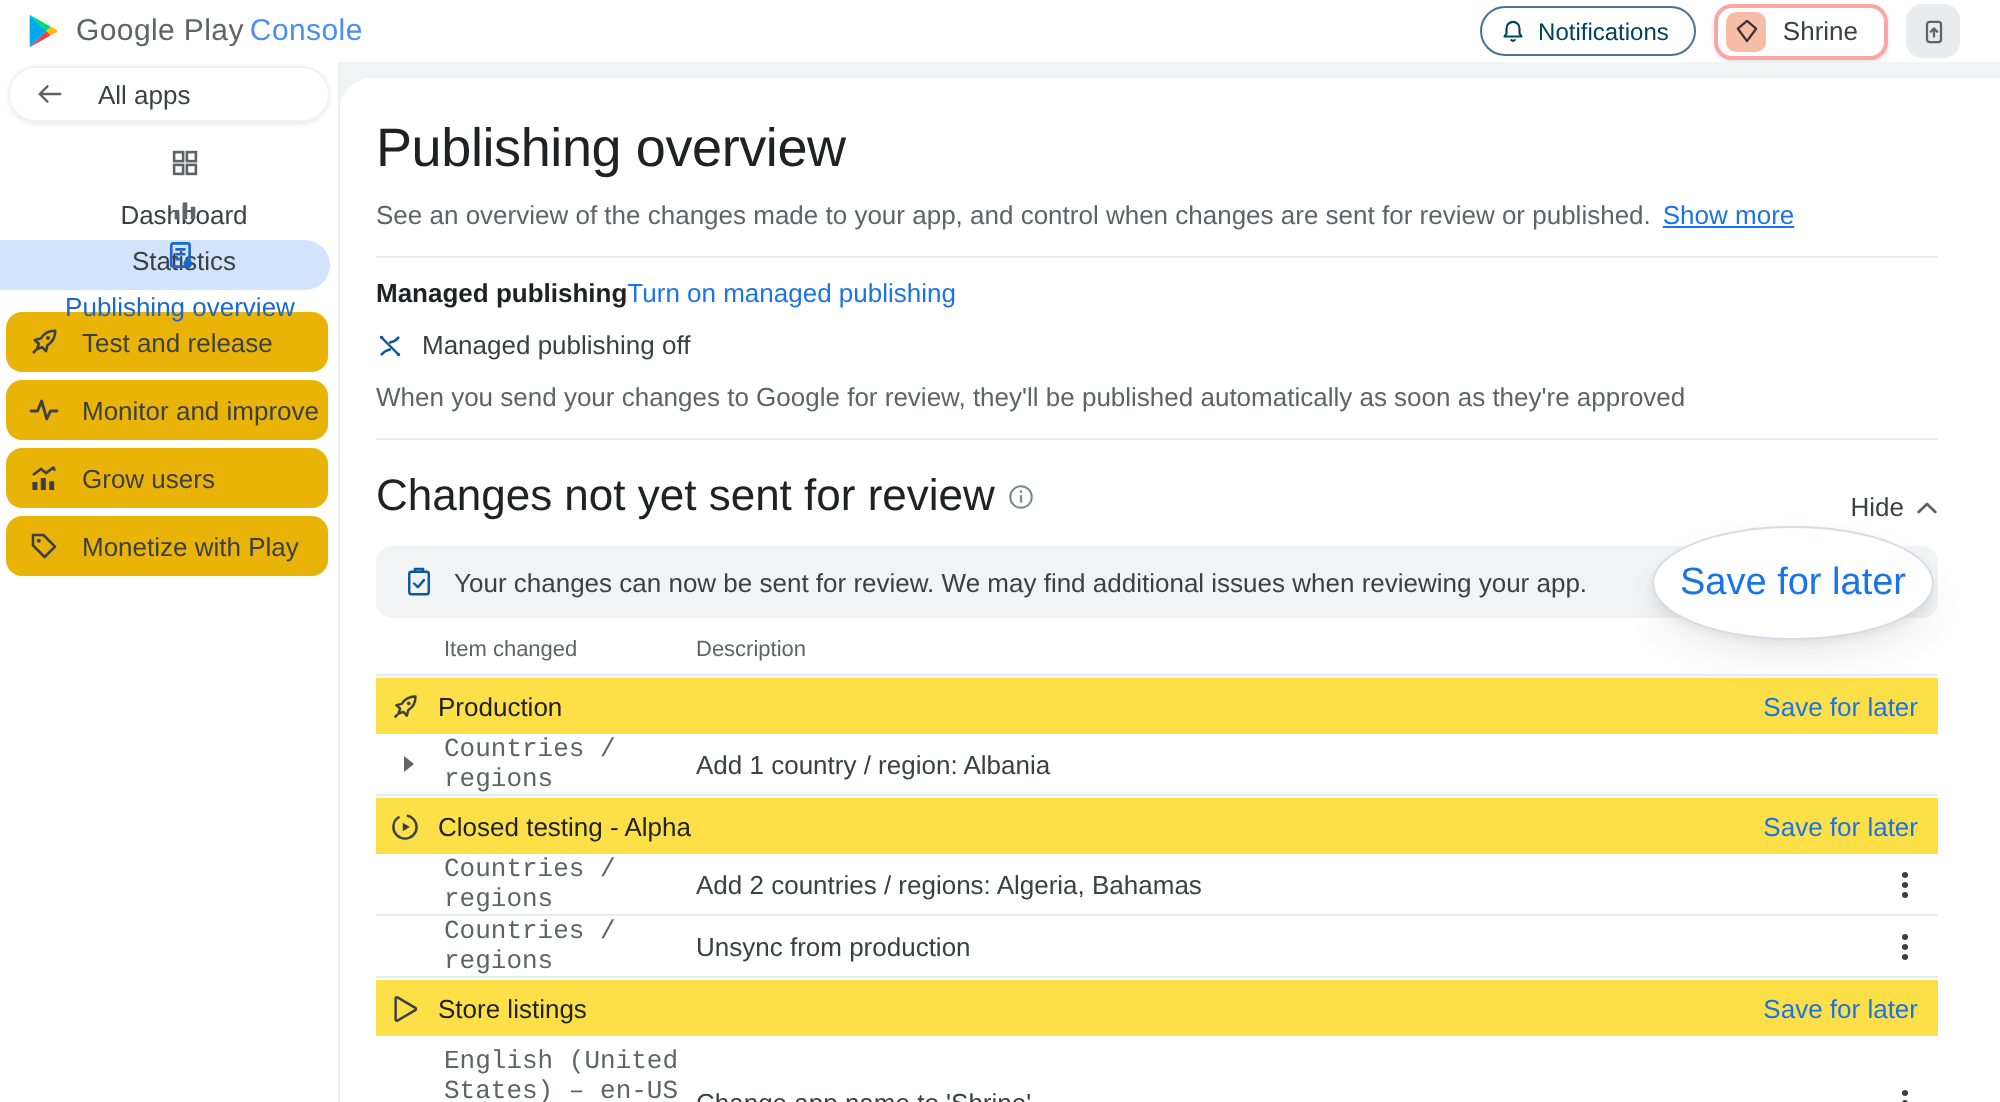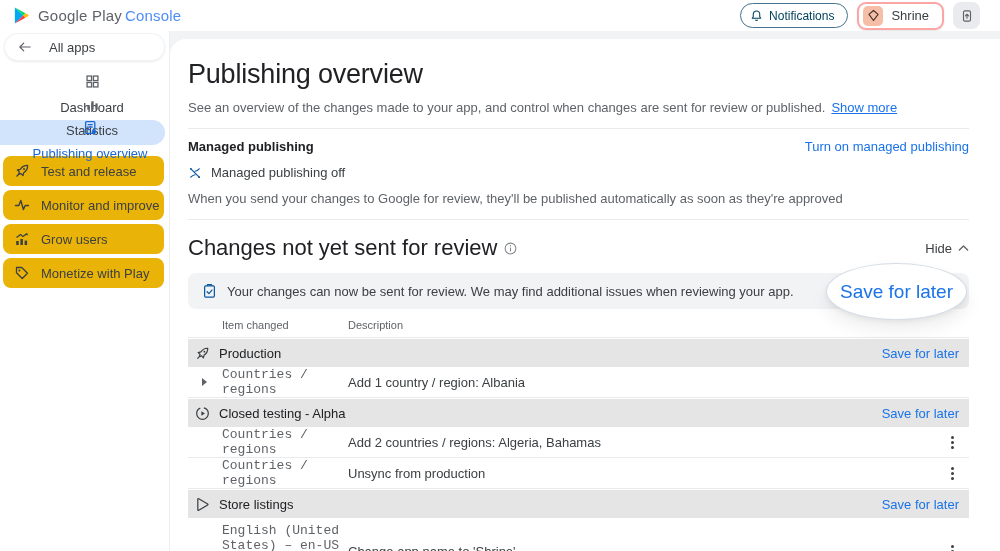--- a/index.html
+++ b/index.html
@@ -47,45 +47,45 @@
     padding:12px 31px 0 18px; }
 
   
   .page-title { font-size:27px; font-weight:500; color:#202124; letter-spacing:-.2px; margin-top:8px; }
   .page-desc { margin-top:10px; font-size:13px; color:#5f6368; }
   .inline-link { color:#1a73e8; text-decoration:underline; cursor:pointer; margin-left:6px; }
   .plain-link { color:#1a73e8; cursor:pointer; }
   .divider { border-top:1px solid #e8eaed; margin-top:13px; }
 
   
-  .mp-row1 { display:flex; justify-content:space-between; align-items:center; margin-top:10px;
+  .mp-row1 { display:flex; align-items:center; margin-top:10px;
     font-size:13px; }
   .mp-title { font-weight:700; color:#202124; }
   .mp-status { display:flex; align-items:center; gap:9px; margin-top:11px; font-size:13px; color:#3c4043; }
   .mp-desc { margin-top:11px; font-size:13px; color:#5f6368; }
 
   
-  .sec-head { display:flex; align-items:center; margin-top:15px; }
+  .sec-head { display:flex; align-items:flex-end; margin-top:15px; }
   .sec-title { font-size:22px; font-weight:400; color:#202124; display:flex; align-items:center; gap:7px; }
   .sec-actions { margin-left:auto; display:flex; align-items:center; gap:11px; }
   .send-btn { background:#1a73e8; color:#fff; border:none; height:25px; padding:0 12px;
     border-radius:4px; font-size:13px; font-weight:500; font-family:inherit; cursor:pointer; }
   .hide-toggle { display:flex; align-items:center; gap:6px; font-size:13px; color:#3c4043; cursor:pointer; }
 
   .banner { margin-top:12px; background:#f1f3f4; border-radius:8px; height:36px;
     display:flex; align-items:center; gap:10px; padding:0 14px; font-size:13px; color:#3c4043; }
   .banner .learn { margin-left:auto; color:#5f6368; font-weight:500; cursor:pointer; }
 
   
   .table { margin-top:10px; }
   .thead { display:flex; font-size:11px; color:#5f6368; padding-bottom:6px;
     border-bottom:1px solid #e8eaed; }
   .th-item { margin-left:34px; width:126px; }
   .th-desc { flex:1; }
-  .gbar { background:#e5e5e5; height:28px; margin-top:1px; display:flex; align-items:center;
+  .gbar { background:#fde047; height:28px; margin-top:1px; display:flex; align-items:center;
     gap:9px; padding:0 10px 0 7px; font-size:13px; font-weight:500; color:#202124; }
   .gbar .gaction { margin-left:auto; font-weight:400; font-size:13px; }
   .trow { display:flex; align-items:center; min-height:29px; border-bottom:1px solid #e8eaed;
     padding-left:14px; }
   .arrow-cell { width:20px; display:flex; align-items:center; }
   .tri-right { width:0; height:0; border-left:5px solid #5f6368; border-top:4px solid transparent;
     border-bottom:4px solid transparent; cursor:pointer; }
   .cell-item { width:126px; font-size:13px; color:#5f6368; padding-right:8px;font-family:Liberation Mono, monospace; }
   .cell-item .sub { font-size:11px; color:#80868b; margin-top:3px; }
   .cell-desc { flex:1; font-size:13px; color:#3c4043; }

